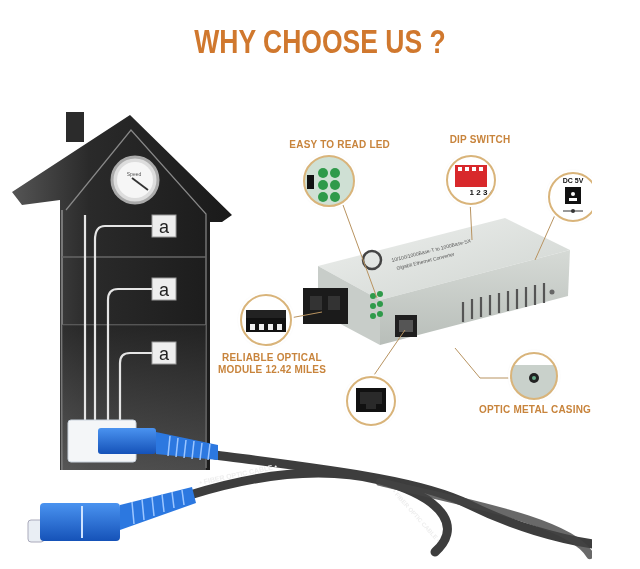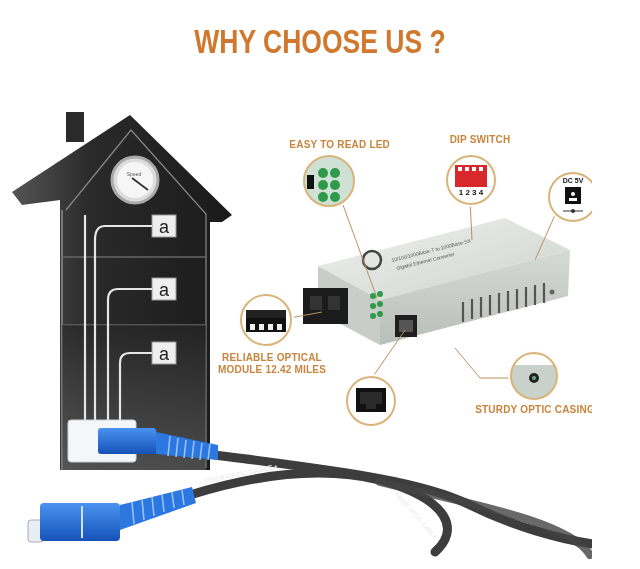--- a/index.html
+++ b/index.html
@@ -179,21 +179,21 @@
   <div class="callout" style="left:446px;top:155px;width:46px;height:46px;">
     <svg width="46" height="46">
       <rect x="7" y="8" width="32" height="22" fill="#d8282b"></rect>
       <g fill="#fff">
           <rect x="10" y="10" width="4" height="4"></rect>
           <rect x="17" y="10" width="4" height="4"></rect>
           <rect x="24" y="10" width="4" height="4"></rect>
           <rect x="31" y="10" width="4" height="4"></rect>
         </g>
     </svg>
-    <div style="position:absolute;left:0;width:46px;top:31px;text-align:center;font-size:8px;font-weight:bold;color:#111;">1 2 3 4</div>
+    <div style="position:absolute;left:0;width:46px;top:31px;text-align:right;font-size:8px;font-weight:bold;color:#111;">1 2 3 4</div>
   </div>
   <div class="label" style="left:435px;top:134px;width:90px;">DIP SWITCH</div>
 
   <div class="callout" style="left:548px;top:172px;width:46px;height:46px;">
     <div style="position:absolute;left:0;top:3px;width:46px;text-align:center;font-size:7px;font-weight:bold;color:#111;">DC 5V</div>
     <svg width="46" height="46">
       <rect x="15" y="13" width="16" height="17" fill="#111"></rect>
       <circle cx="23" cy="20" r="2" fill="#fff"></circle>
         <rect x="19" y="24" width="8" height="3" fill="#fff"></rect>
       <line x1="13" y1="37" x2="33" y2="37" stroke="#333" stroke-width="1"></line>
@@ -225,15 +225,15 @@
       <rect x="18" y="26" width="10" height="5" fill="#2a2a2a"></rect>
     </svg>
   </div>
 
   <div class="callout" style="left:510px;top:352px;width:44px;height:44px;background:linear-gradient(180deg,#fff 0 25%,#c9d1cb 25% 100%);">
     <svg width="44" height="44">
       <circle cx="22" cy="24" r="5" fill="#222"></circle>
         <circle cx="22" cy="24" r="2" fill="#6a8"></circle>
     </svg>
   </div>
-  <div class="label" style="left:470px;top:404px;width:130px;">STURDY OPTIC CASING</div>
+  <div class="label" style="left:470px;top:404px;width:130px;">OPTIC METAL CASING</div>
 
 </div>
 
 </body></html>

